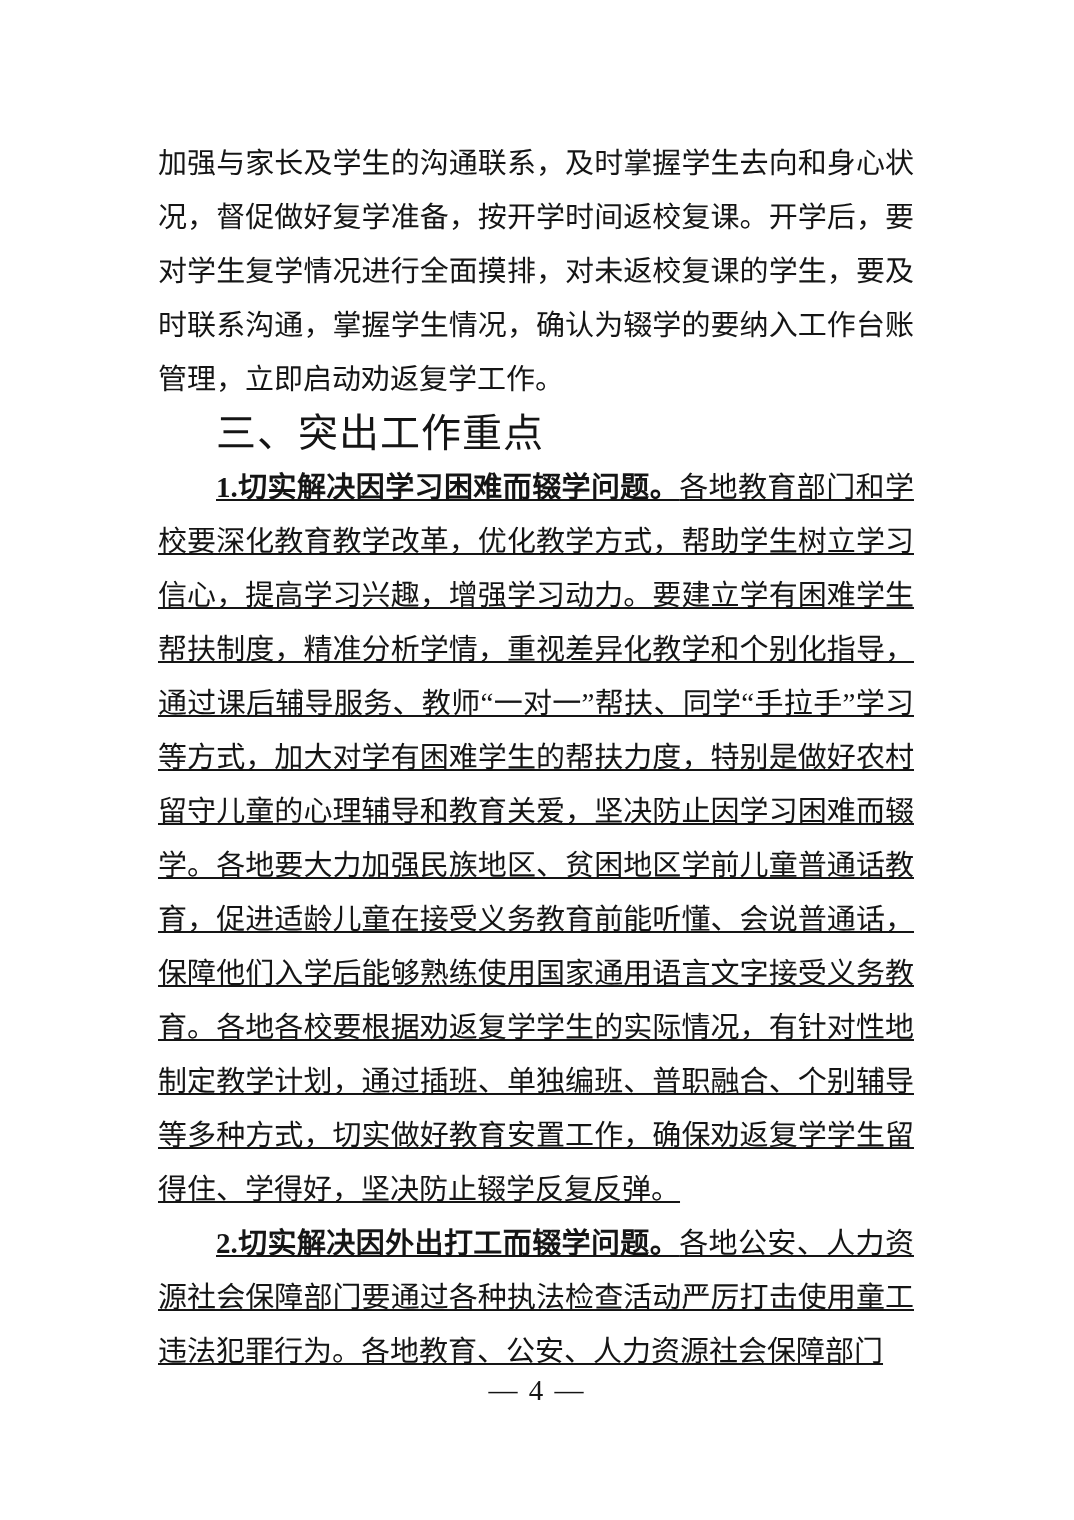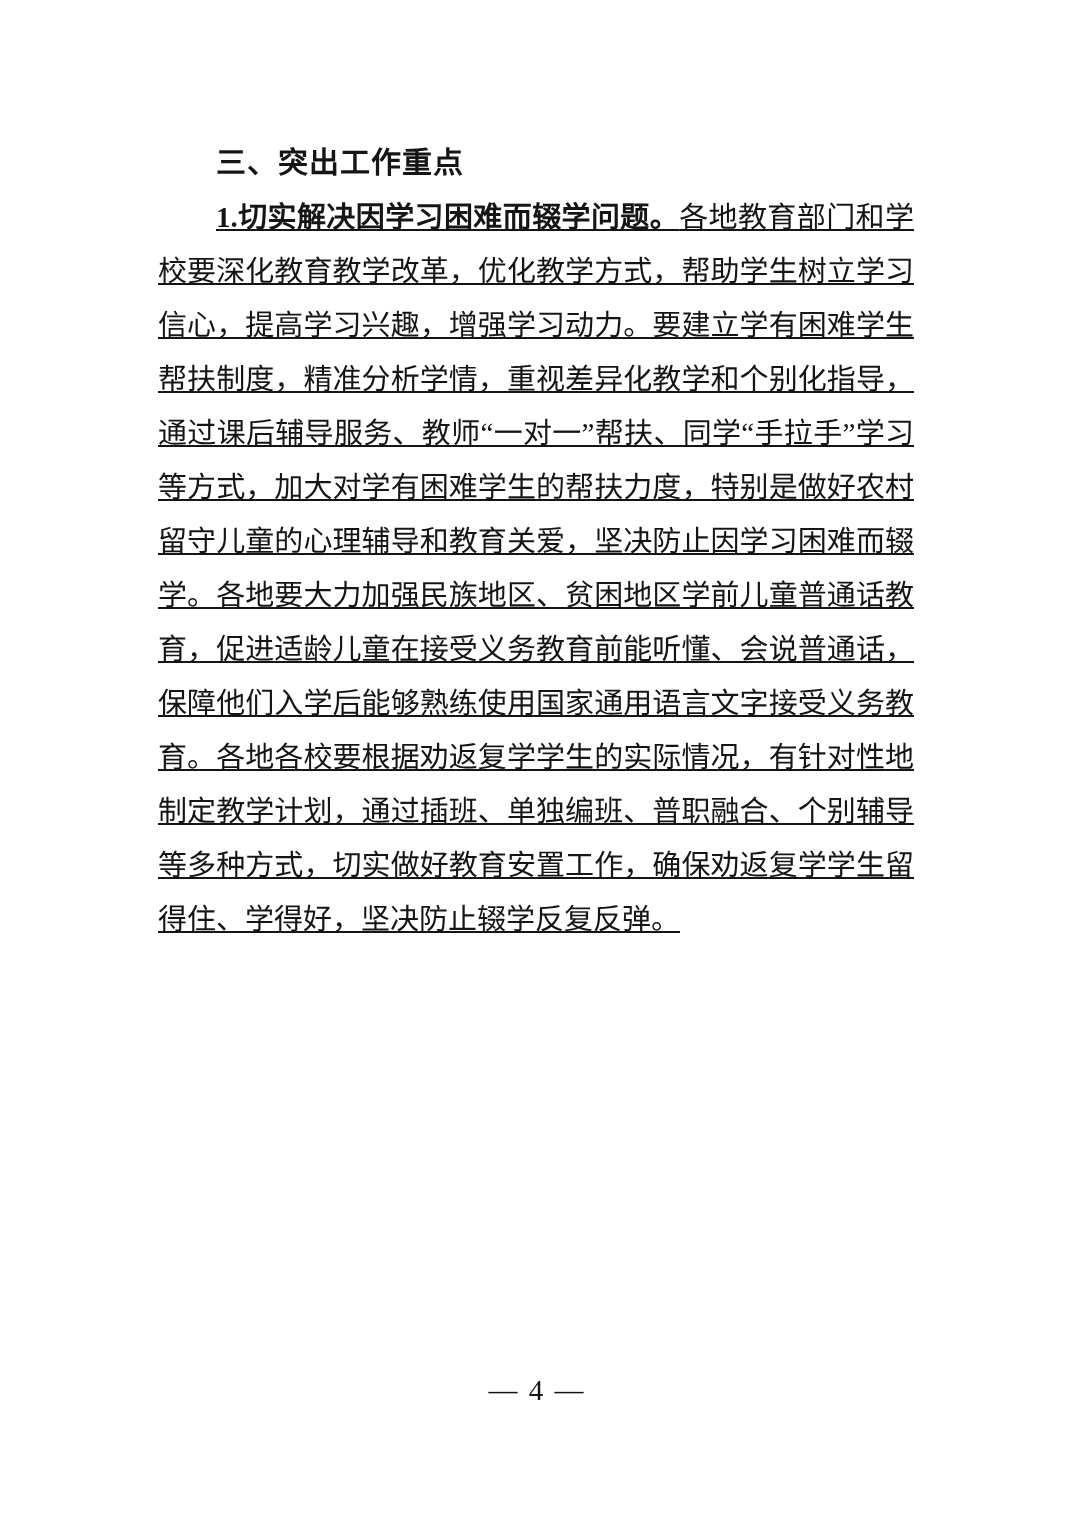--- a/index.html
+++ b/index.html
@@ -32,22 +32,22 @@
   .body-para {
     text-indent: 58px;
     text-decoration: underline;
   }
   .no-indent {
     text-indent: 0;
   }
   .heading {
     margin: 0;
     font-family: "Liberation Sans", "DejaVu Sans", sans-serif;
-    font-weight: 700;
-    font-size: 30px;
+    font-weight: 400;
+    font-size: 40px;
     line-height: 54px;
     text-indent: 58px;
     letter-spacing: 1px;
   }
   .lead {
     font-weight: 700;
   }
   .footer {
     position: absolute;
     left: 0;
@@ -58,17 +58,19 @@
     font-size: 29px;
     letter-spacing: 2px;
     color: #151515;
   }
 </style>
 </head>
 <body>
 
 <div class="page">
   <div class="content">
+    <p class="no-indent">加强与家长及学生的沟通联系，及时掌握学生去向和身心状况，督促做好复学准备，按开学时间返校复课。开学后，要对学生复学情况进行全面摸排，对未返校复课的学生，要及时联系沟通，掌握学生情况，确认为辍学的要纳入工作台账管理，立即启动劝返复学工作。</p>
     <p class="heading">三、突出工作重点</p>
     <p class="body-para"><span class="lead">1.切实解决因学习困难而辍学问题。</span><span>各地教育部门和学校要深化教育教学改革，优化教学方式，帮助学生树立学习信心，提高学习兴趣，增强学习动力。要建立学有困难学生帮扶制度，精准分析学情，重视差异化教学和个别化指导，通过课后辅导服务、教师“一对一”帮扶、同学“手拉手”学习等方式，加大对学有困难学生的帮扶力度，特别是做好农村留守儿童的心理辅导和教育关爱，坚决防止因学习困难而辍学。各地要大力加强民族地区、贫困地区学前儿童普通话教育，促进适龄儿童在接受义务教育前能听懂、会说普通话，保障他们入学后能够熟练使用国家通用语言文字接受义务教育。各地各校要根据劝返复学学生的实际情况，有针对性地制定教学计划，通过插班、单独编班、普职融合、个别辅导等多种方式，切实做好教育安置工作，确保劝返复学学生留得住、学得好，坚决防止辍学反复反弹。</span></p>
+    <p class="body-para"><span class="lead">2.切实解决因外出打工而辍学问题。</span><span>各地公安、人力资源社会保障部门要通过各种执法检查活动严厉打击使用童工违法犯罪行为。各地教育、公安、人力资源社会保障部门</span></p>
   </div>
   <div class="footer">— 4 —</div>
 </div>
 
 </body></html>

